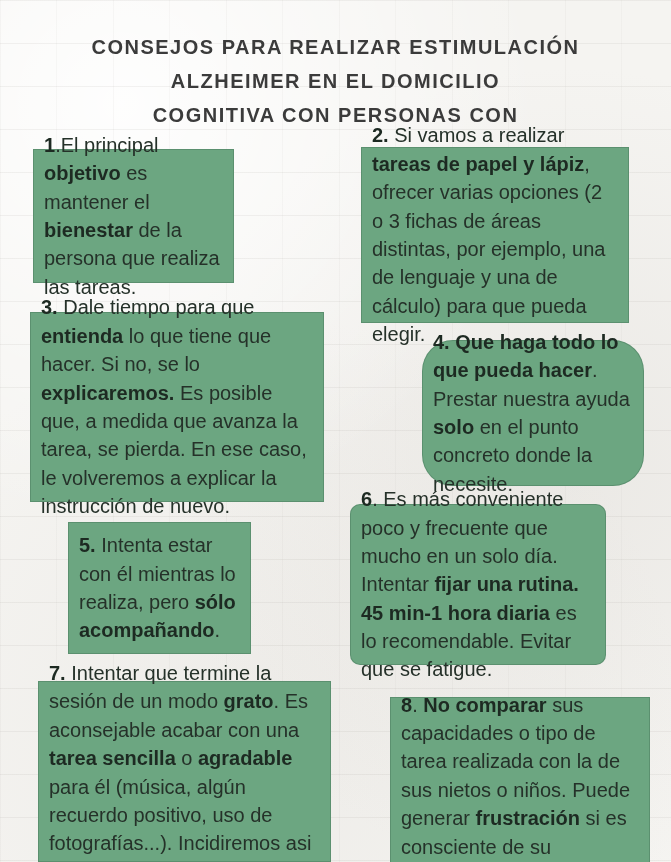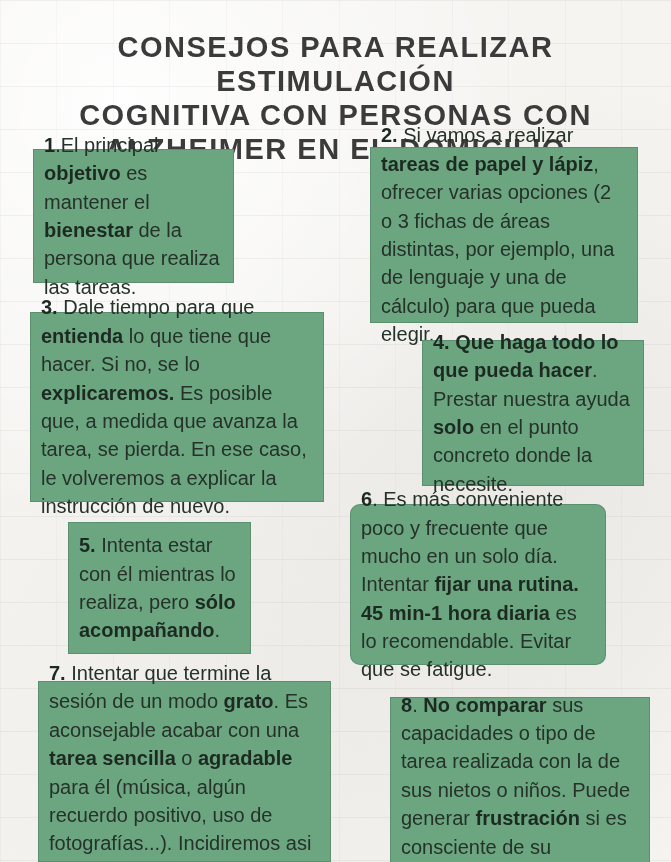--- a/index.html
+++ b/index.html
@@ -20,21 +20,21 @@
       radial-gradient(circle at 18% 12%, rgba(255,255,255,0.9), rgba(255,255,255,0) 45%),
       radial-gradient(circle at 85% 55%, rgba(205,200,194,0.25), rgba(205,200,194,0) 55%),
       radial-gradient(circle at 40% 85%, rgba(212,208,202,0.22), rgba(212,208,202,0) 50%);
   }
   .title{
     position:absolute;
     left:0;top:30px;width:671px;
     text-align:center;
     color:#3b3b3b;
     font-weight:bold;
-    font-size:29px;
+    font-size:20px;
     line-height:34px;
     letter-spacing:1.5px;
   }
   .tip{
     position:absolute;
     background:#6ca681;
     border:1px solid rgba(40,80,58,0.25);
     box-sizing:border-box;
     display:flex;
     align-items:center;
@@ -44,37 +44,37 @@
   .tip p{
     margin:0;
     text-align:left;
     color:#253129;
     font-size:20px;
     line-height:1.42;
   }
   .tip p b{color:#1d2a22;}
   
   .tip1{left:33px; top:149px; width:201px; height:134px;}
-  .tip2{left:370px;top:147px; width:268px; height:176px;}
+  .tip2{left:361px;top:147px; width:268px; height:176px;}
   .tip3{left:30px; top:312px; width:294px; height:190px;}
-  .tip4{left:422px;top:340px; width:222px; height:146px;}
+  .tip4{left:422px;top:340px; width:222px; height:146px;border-radius:31px;}
   .tip5{left:68px; top:522px; width:183px; height:132px;}
   .tip6{left:350px;top:504px; width:256px; height:161px;border-radius:10px;}
   .tip7{left:38px; top:681px; width:293px; height:181px; padding-top:8px;}
   .tip8{left:390px;top:697px; width:260px; height:186px;}
 </style>
 </head>
 <body>
 
 <div class="poster">
 
   <div class="title">
     <div>CONSEJOS PARA REALIZAR ESTIMULACIÓN</div>
+    <div>ALZHEIMER EN EL DOMICILIO</div>
     <div>COGNITIVA CON PERSONAS CON</div>
-    <div>ALZHEIMER EN EL DOMICILIO</div>
   </div>
 
   <div class="tip tip1">
     <p><b>1</b><span>.El principal </span><b>objetivo</b><span> es mantener el </span><b>bienestar</b><span> de la persona que realiza las tareas.</span></p>
   </div>
 
   <div class="tip tip2">
     <p><b>2.</b><span> Si vamos a realizar </span><b>tareas de papel y lápiz</b><span>, ofrecer varias opciones (2 o 3 fichas de áreas distintas, por ejemplo, una de lenguaje y una de cálculo) para que pueda elegir.</span></p>
   </div>
 

